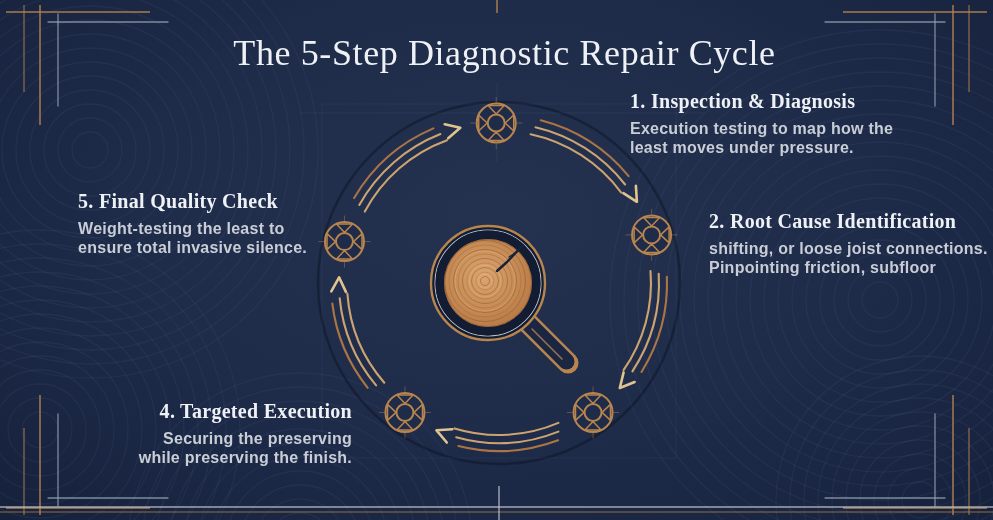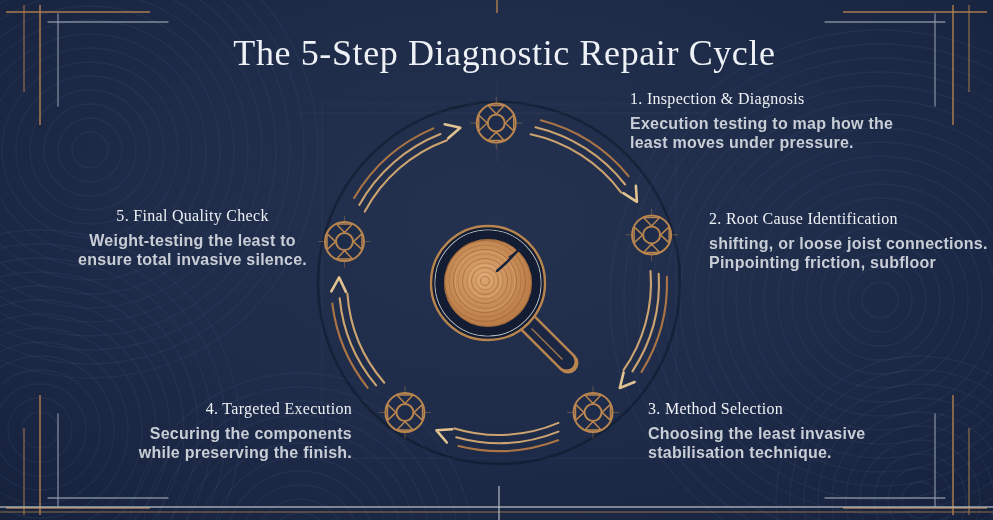--- a/index.html
+++ b/index.html
@@ -9,32 +9,32 @@
     font-family:"Liberation Sans", sans-serif;
   }
   svg{position:absolute;inset:0;display:block;}
   h1.title{
     margin:8px;position:absolute;left:0;top:24px;width:100%;text-align:center;
     font-family:"Liberation Serif", serif;font-weight:500;font-size:36px;
     letter-spacing:.6px;color:#eef1f5;
   }
   .step{position:absolute;}
   .step h2{
-    margin:0 0 6px 0;font-family:"Liberation Serif", serif;font-weight:400;
-    font-size:16px;color:#eef1f5;letter-spacing:.3px;white-space:nowrap;
+    margin:0 0 6px 0;font-family:"Liberation Serif", serif;font-weight:700;
+    font-size:20px;color:#eef1f5;letter-spacing:.3px;white-space:nowrap;
   }
   .step p{
     margin:0;font-size:16px;line-height:1.2;font-weight:600;color:#c9ced6;
     letter-spacing:.25px;white-space:nowrap;
   }
   .s1{left:630px;top:90px;text-align:left;}
   .s2{left:692px;top:210px;text-align:left;margin-left:17px;}
   .s3{left:648px;top:400px;text-align:left;}
   .s4{right:641px;top:400px;text-align:right;}
-  .s5{right:686px;top:207px;text-align:center;}
+  .s5{right:686px;top:190px;text-align:left;}
 </style>
 </head>
 <body>
 
 <div id="canvas">
   <svg id="decor" width="993" height="520" viewBox="0 0 993 520">
     <defs>
       <radialGradient id="woodGrad" cx="45%" cy="42%" r="75%">
         <stop offset="0%" stop-color="#dca671"></stop>
         <stop offset="45%" stop-color="#c98e58"></stop>
@@ -278,29 +278,24 @@
     <p>Execution testing to map how the</p>
     <p>least moves under pressure.</p>
   </div>
 
   <div class="step s2">
     <h2>2. Root Cause Identification</h2>
     <p>shifting, or loose joist connections.</p>
     <p>Pinpointing friction, subfloor</p>
   </div>
 
-  <div class="step s3">
-    <h2>3. Method Selection</h2>
-    <p>Choosing the least invasive</p>
-    <p>stabilisation technique.</p>
-  </div>
 
   <div class="step s4">
     <h2>4. Targeted Execution</h2>
-    <p>Securing the components</p>
+    <p>Securing the preserving</p>
     <p>while preserving the finish.</p>
   </div>
 
   <div class="step s5">
     <h2>5. Final Quality Check</h2>
     <p>Weight-testing the least to</p>
     <p>ensure total invasive silence.</p>
   </div>
 </div>
 

